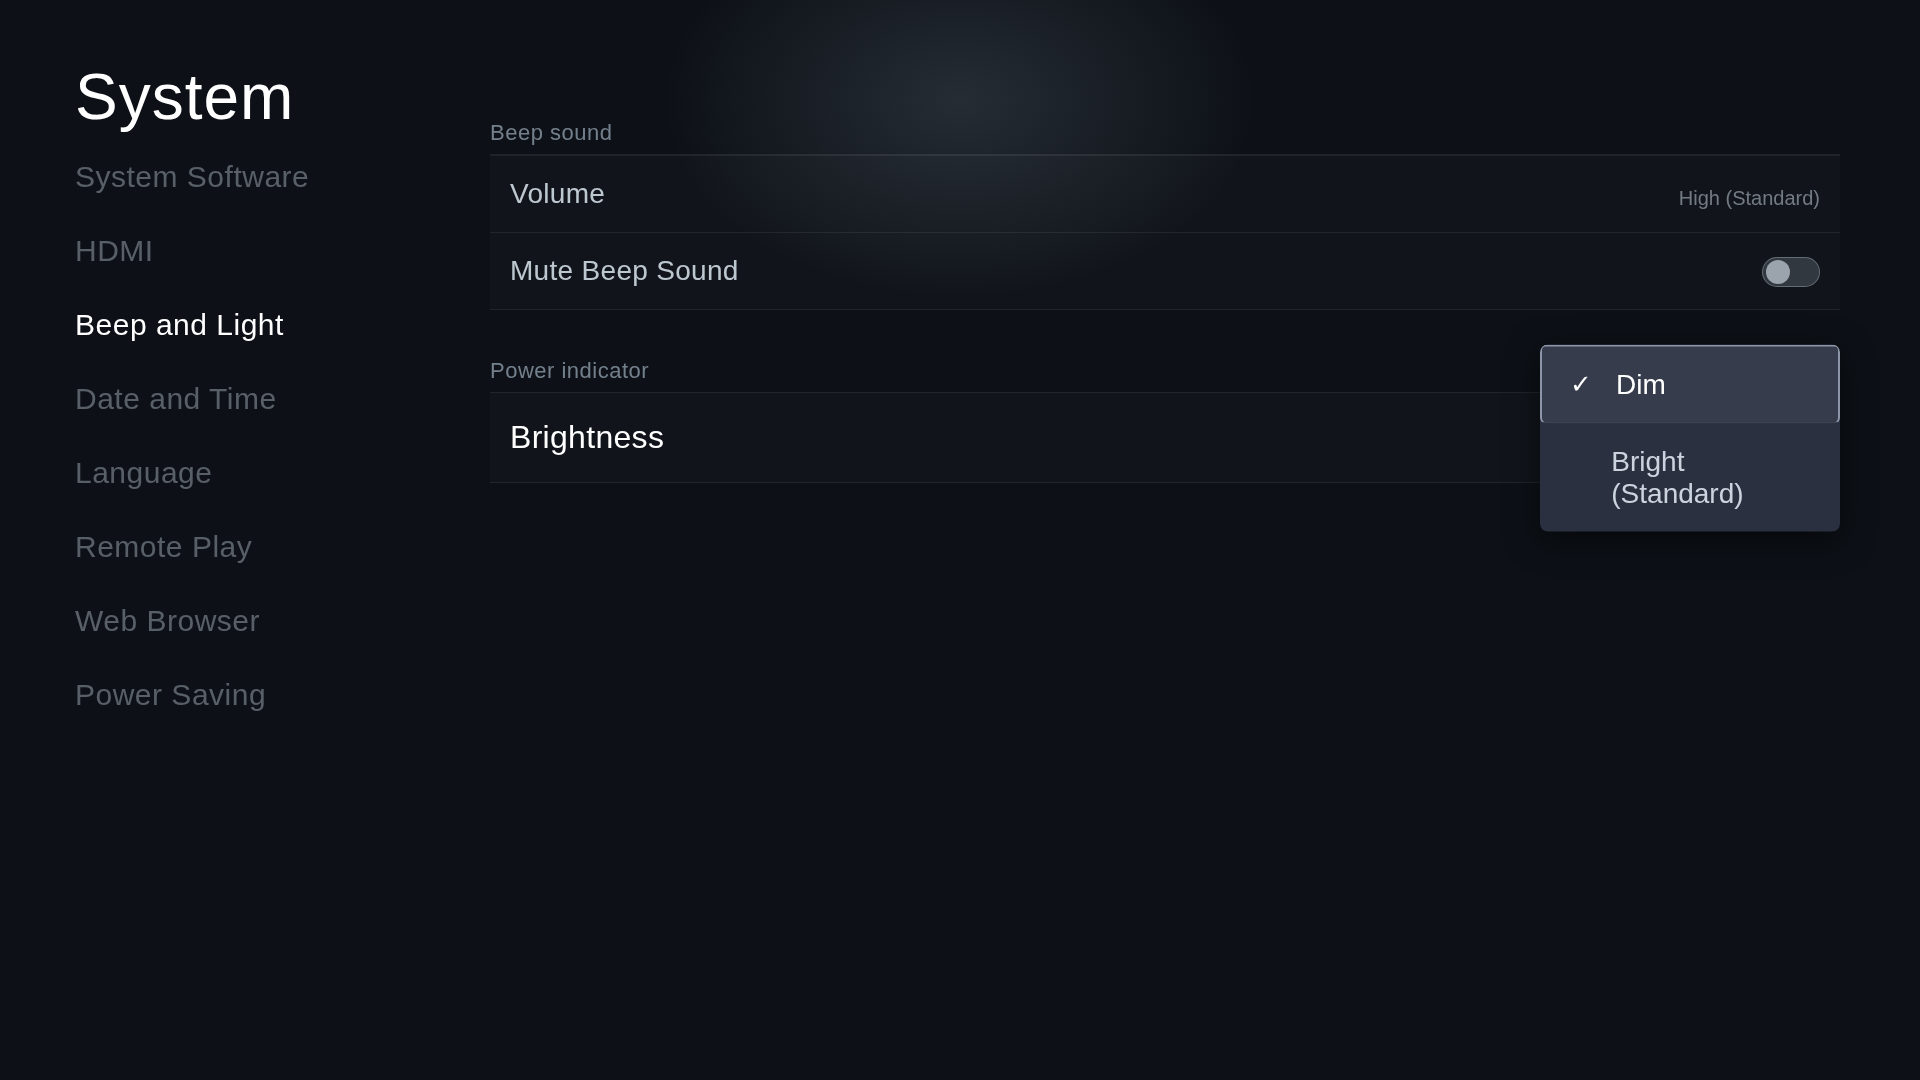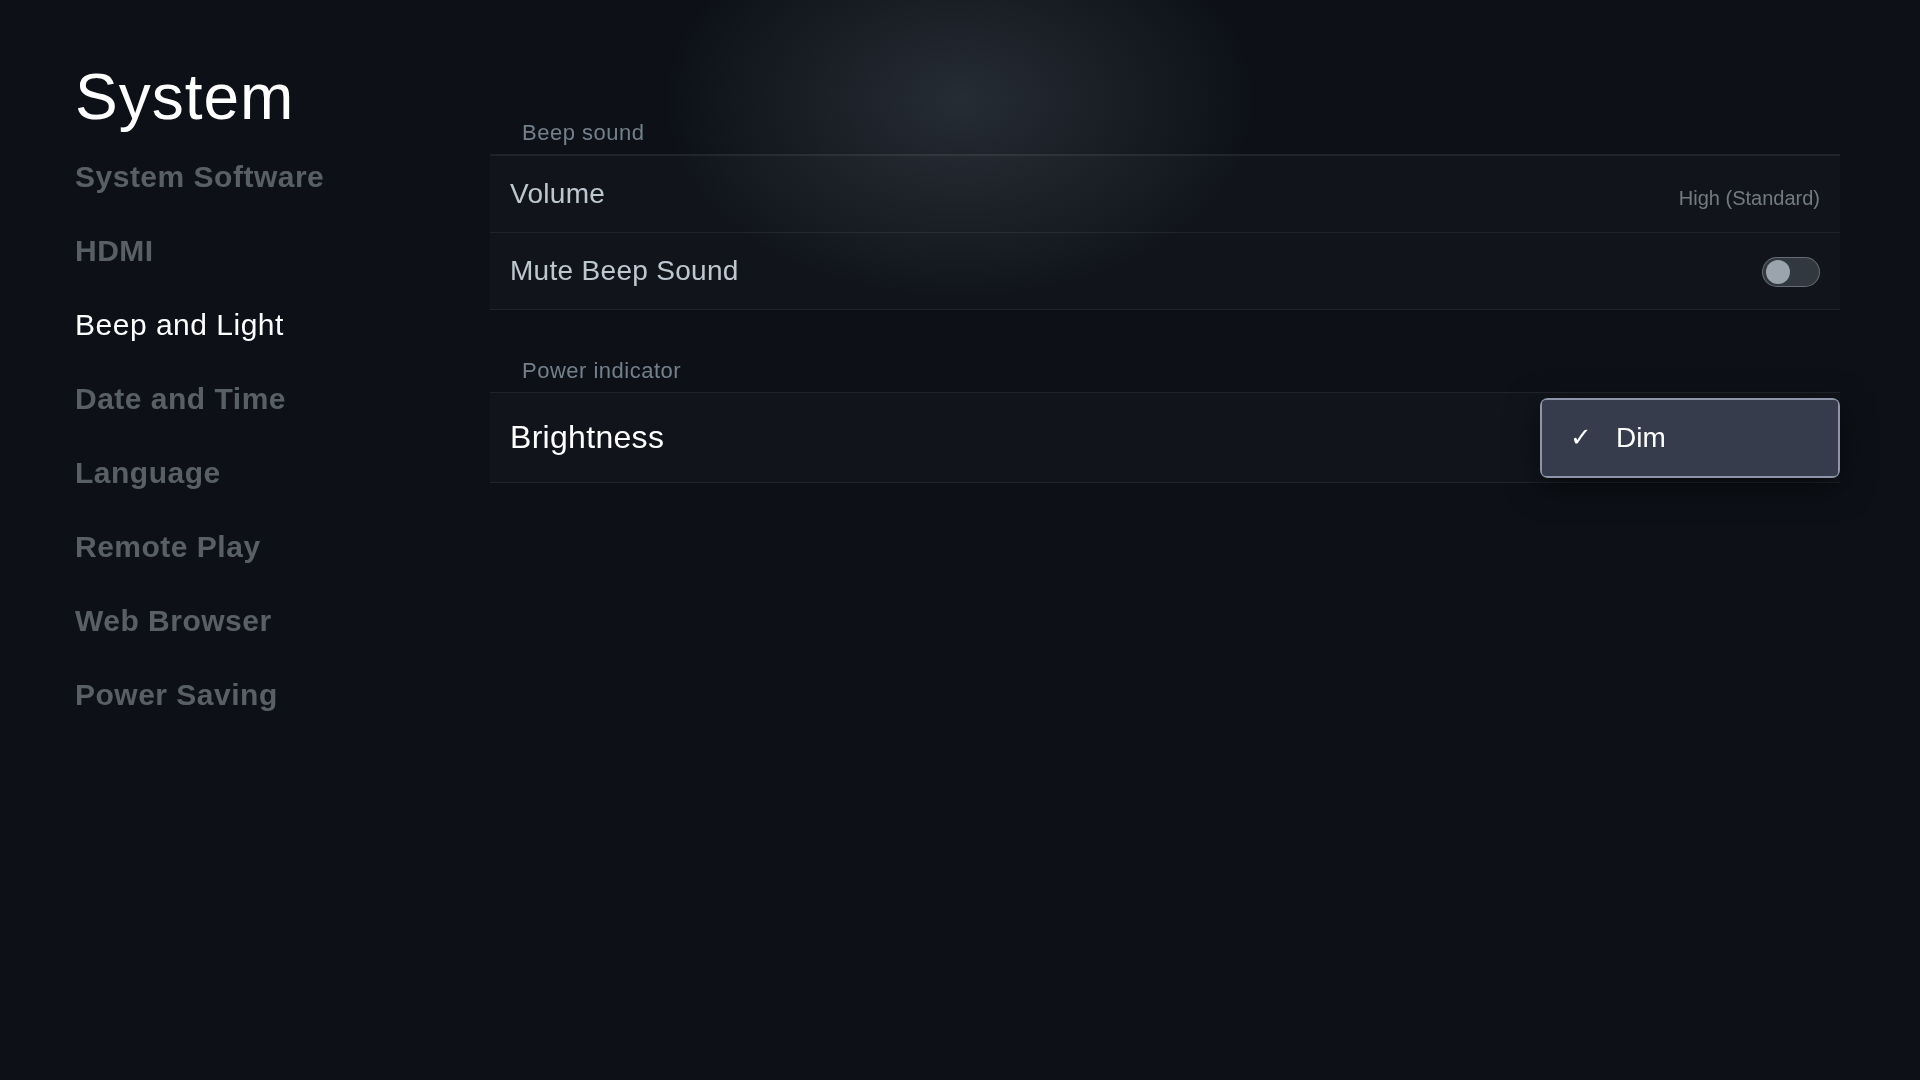--- a/index.html
+++ b/index.html
@@ -43,21 +43,21 @@
     
     .sidebar {
       position: absolute;
       top: 140px;
       left: 75px;
       width: 380px;
     }
 
     .sidebar-item {
       font-size: 30px;
-      font-weight: 700;
+      font-weight: 400;
       color: rgba(180, 190, 200, 0.45);
       padding: 20px 0;
       cursor: pointer;
       letter-spacing: 0.5px;
     }
 
     .sidebar-item.active {
       color: #ffffff;
       font-weight: 400;
     }
@@ -70,21 +70,20 @@
       right: 80px;
     }
 
     
     .section-label {
       font-size: 22px;
       color: rgba(150, 165, 180, 0.75);
       margin-bottom: 8px;
       font-weight: 300;
       letter-spacing: 0.5px;
-      margin-left: 32px;
     }
 
     .settings-group {
       border-top: 1px solid rgba(255,255,255,0.08);
     }
 
     .setting-row {
       display: flex;
       align-items: flex-end;
       justify-content: space-between;
@@ -239,17 +238,21 @@
     <div class="section-label">Power indicator</div>
 
     <div class="brightness-row">
       <span class="brightness-label">Brightness</span>
 
       <div class="dropdown-menu">
         <div class="dropdown-item selected">
           <span class="check-icon">✓</span>
           <span>Dim</span>
         </div>
+        <div class="dropdown-item">
+          <span class="check-placeholder"></span>
+          <span>Bright (Standard)</span>
+        </div>
       </div>
     </div>
   </div>
 
 </div>
 
 </body></html>

